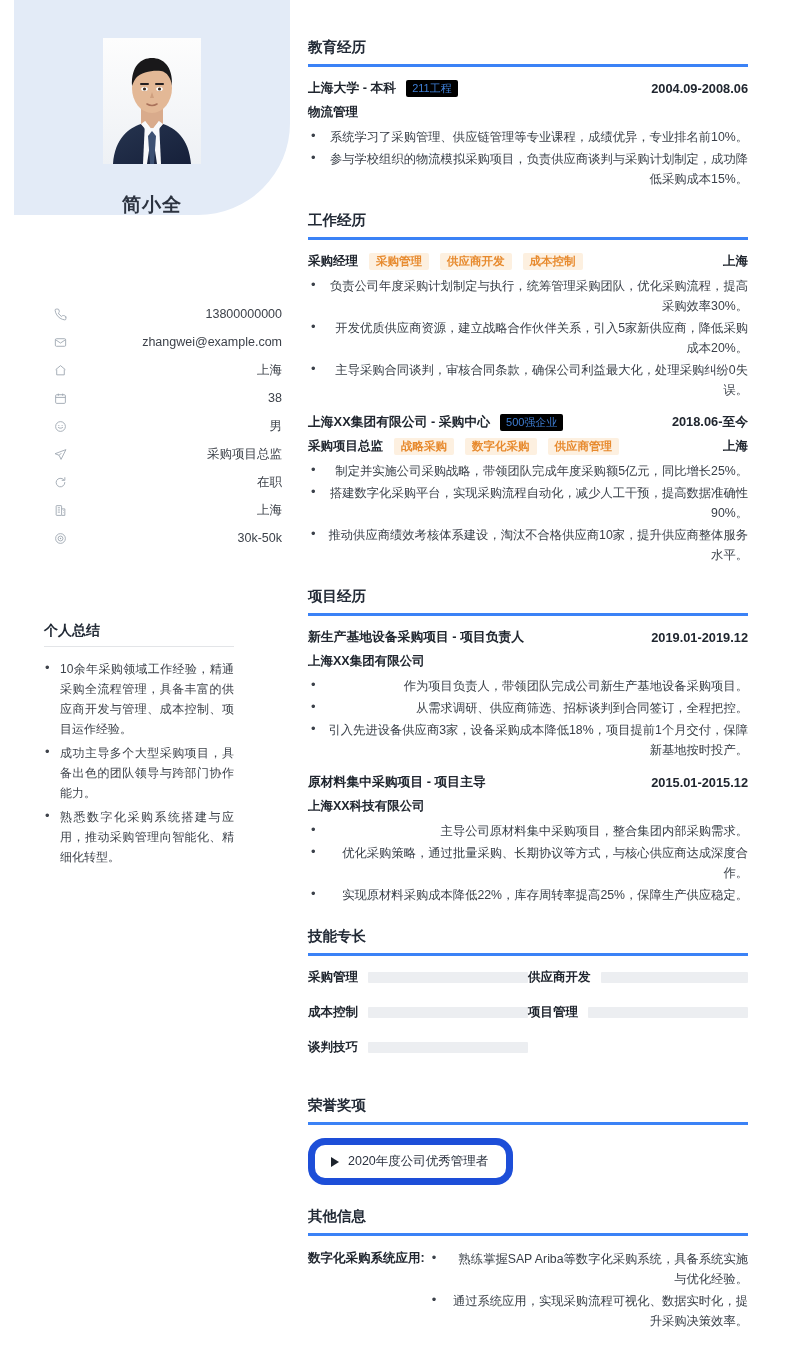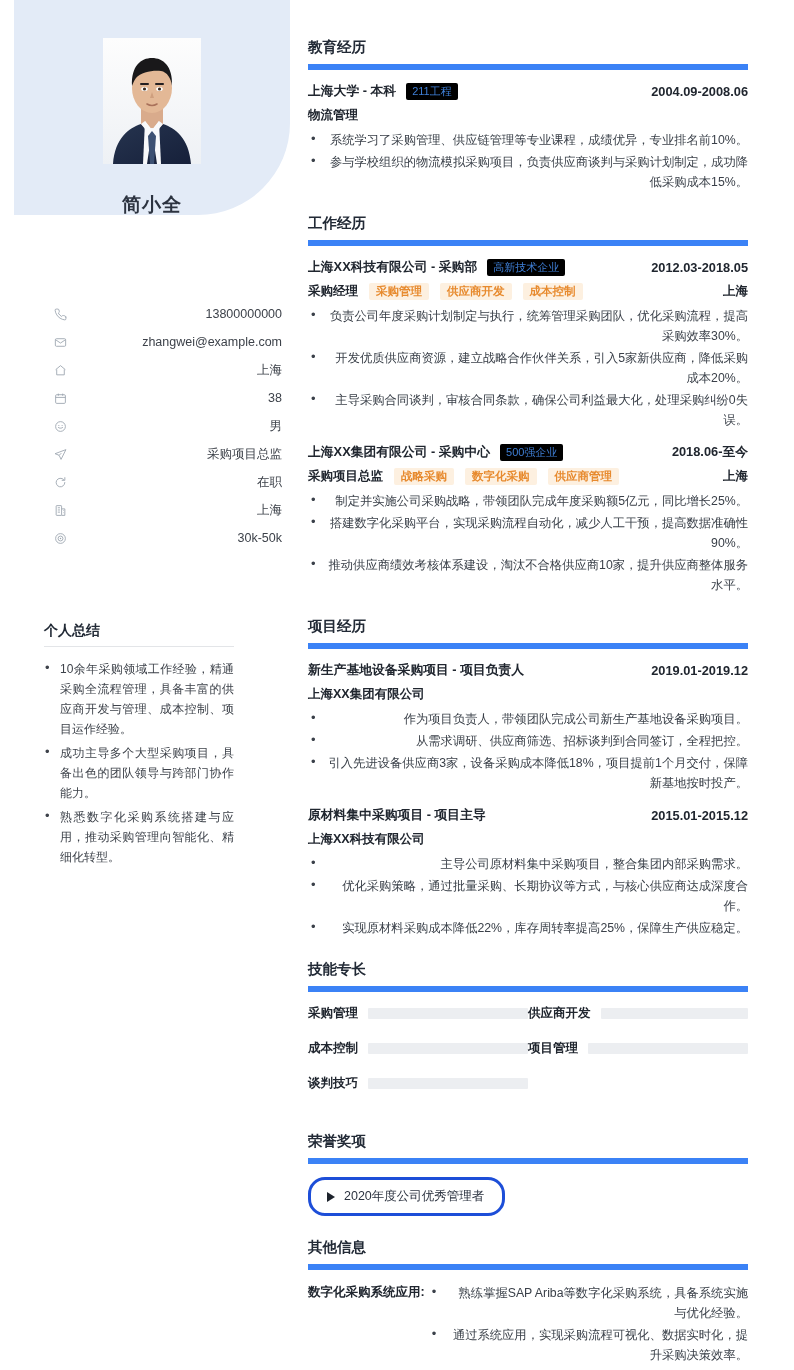--- a/index.html
+++ b/index.html
@@ -54,21 +54,21 @@
   .side-bullets li::before {
     content: "\2022"; position: absolute; left: 1px; top: -1px;
     font-size: 13px; color: #3d424a;
   }
 
   
   .main { flex: 1; padding: 38px 46px 0 18px; }
   .section { margin-bottom: 22px; }
   .sec-head {
     font-size: 14.5px; font-weight: 700; color: #222a36;
-    padding-bottom: 7px; border-bottom: 6px solid #3b82f6; margin-bottom: 13px;
+    padding-bottom: 7px; border-bottom: 3px solid #3b82f6; margin-bottom: 13px;
   }
   .entry { margin-bottom: 14px; }
   .entry:last-child { margin-bottom: 0; }
 
   .line-1 { display: flex; align-items: center; margin-bottom: 7px; justify-content: center; }
   .org { font-size: 12.8px; font-weight: 700; color: #20262f; white-space: nowrap; }
   .date { margin-left: auto; font-size: 12.8px; font-weight: 700; color: #20262f; white-space: nowrap; }
 
   .line-2 { display: flex; align-items: center; margin-bottom: 6px; }
   .role { font-size: 12.5px; font-weight: 700; color: #20262f; white-space: nowrap; }
@@ -100,21 +100,21 @@
   
   .skill-grid { display: flex; flex-wrap: wrap; }
   .skill-item { width: 50%; display: flex; align-items: center; margin-bottom: 18px; }
   .skill-name { font-size: 12.5px; font-weight: 700; color: #20262f; white-space: nowrap; margin-right: 10px; }
   .skill-track { flex: 1; height: 11px; background: #eceef1; border-radius: 1px; overflow: hidden; }
   .skill-fill { height: 100%; background: #dfeaf9; }
 
   
   .award-pill {
     display: inline-flex; align-items: center; gap: 9px;
-    border: 3px solid #1d4ed8; border-radius: 17px;
+    border: 7px solid #1d4ed8; border-radius: 17px;
     padding: 8px 18px 8px 16px; font-size: 12.5px; color: #2c3340;
     background: #ffffff;
   }
   .tri {
     width: 0; height: 0; border-left: 8px solid #1d232c;
     border-top: 5px solid transparent; border-bottom: 5px solid transparent;
   }
 
   
   .other-row { display: flex; align-items: flex-start; }
@@ -296,25 +296,20 @@
           <li>系统学习了采购管理、供应链管理等专业课程，成绩优异，专业排名前10%。</li>
           <li>参与学校组织的物流模拟采购项目，负责供应商谈判与采购计划制定，成功降低采购成本15%。</li>
         </ul>
       </div>
     </section>
 
     <section class="section">
       <div class="sec-head">工作经历</div>
 
       <div class="entry">
-        <div class="line-1">
-          <span class="org">上海XX科技有限公司 - 采购部</span>
-          <span class="tag-blue">高新技术企业</span>
-          <span class="date">2012.03-2018.05</span>
-        </div>
         <div class="line-2">
           <span class="role">采购经理</span>
           <span class="tag-orange">采购管理</span>
           <span class="tag-orange">供应商开发</span>
           <span class="tag-orange">成本控制</span>
           <span class="loc">上海</span>
         </div>
         <ul class="bullets">
           <li>负责公司年度采购计划制定与执行，统筹管理采购团队，优化采购流程，提高采购效率30%。</li>
           <li>开发优质供应商资源，建立战略合作伙伴关系，引入5家新供应商，降低采购成本20%。</li>

